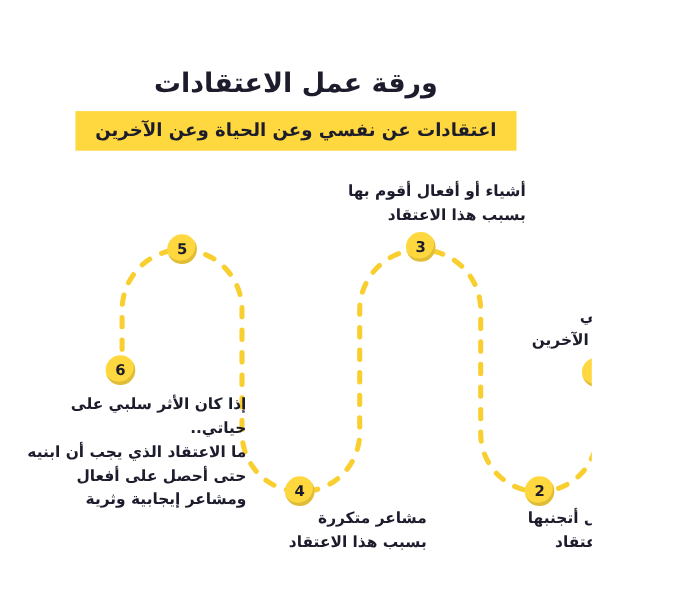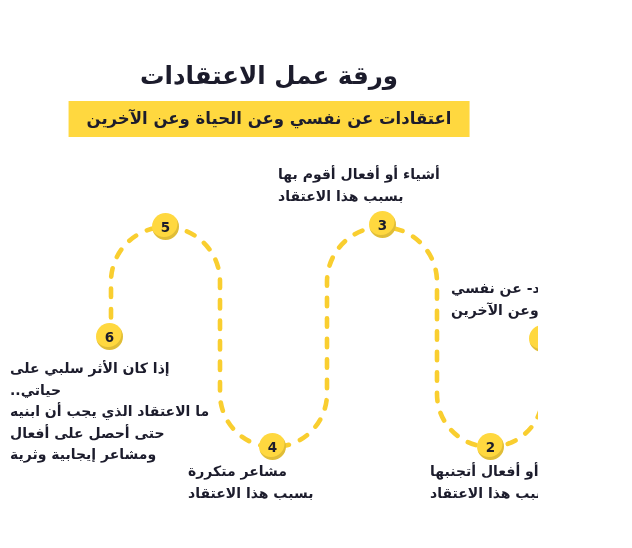--- a/index.html
+++ b/index.html
@@ -25,21 +25,21 @@
     stroke-width:4.6;stroke-dasharray:8.5 12;stroke-linecap:round;
   }
   .marker{
     position:absolute;width:27px;height:27px;border-radius:50%;
     background:var(--yellow,#FFD83F);
     box-shadow:inset -1.5px -3px 0 rgba(0,0,0,0.12);
     display:flex;align-items:center;justify-content:center;
     font-size:13.5px;font-weight:bold;color:var(--ink,#1C1C2C);
   }
   .lbl{
-    position:absolute;text-align:left;direction:rtl;
+    position:absolute;text-align:right;direction:rtl;
     font-size:14px;font-weight:bold;line-height:21.5px;
     color:var(--ink,#1C1C2C);white-space:pre-line;
   }
   .m1{left:529px;top:325px}.m2{left:477px;top:433px}.m3{left:369px;top:211px}
   .m4{left:259px;top:433px}.m5{left:152px;top:213px}.m6{left:96px;top:323px}
   .l1{left:451px;top:278px;width:200px}
   .l2{left:430px;top:461px;width:200px}
   .l3{left:278px;top:164px;width:200px}
   .l4{left:188px;top:461px;width:200px}
   .l5{left:90px;top:186px;width:200px}

